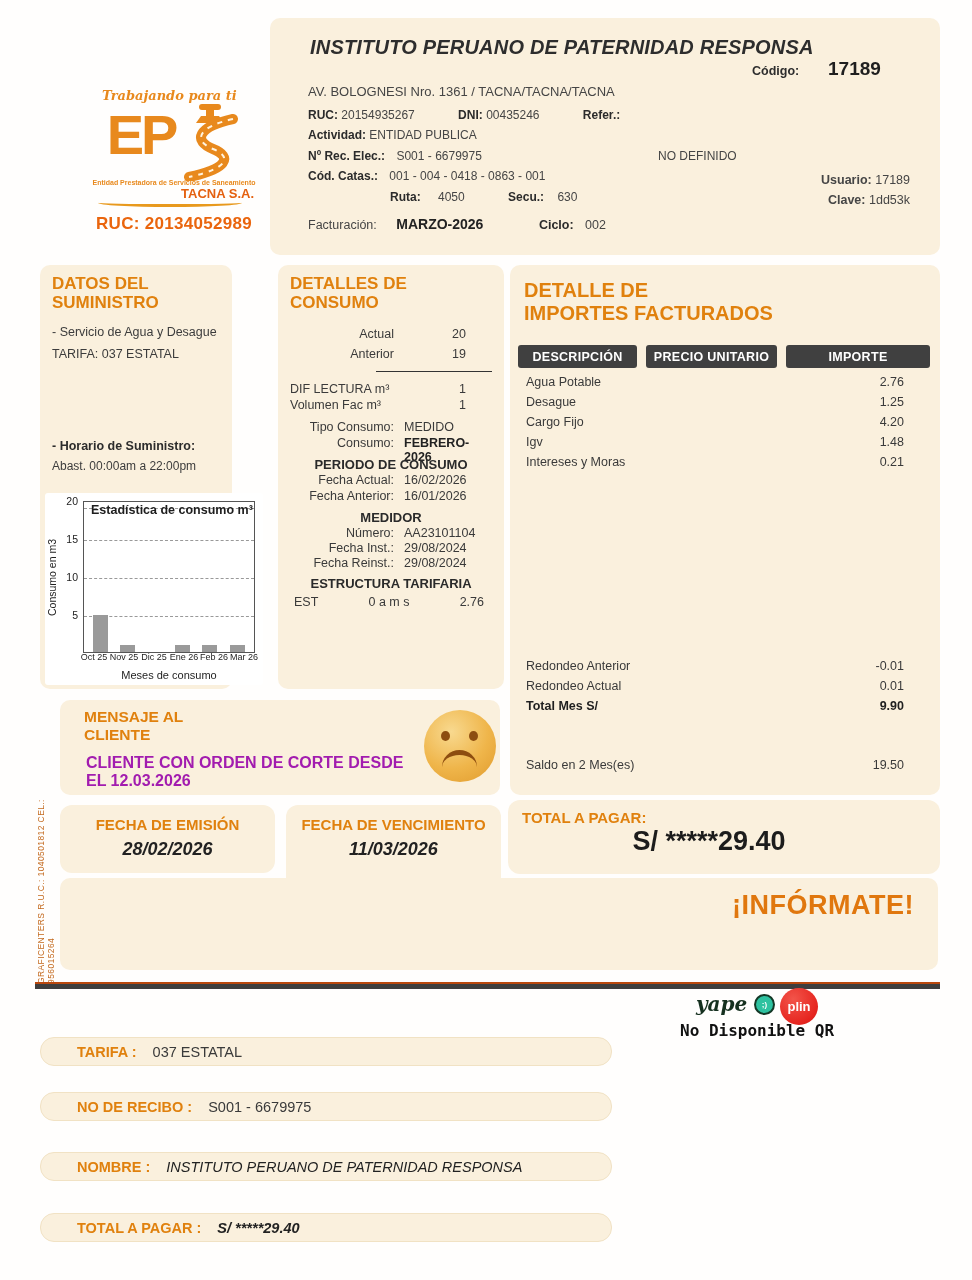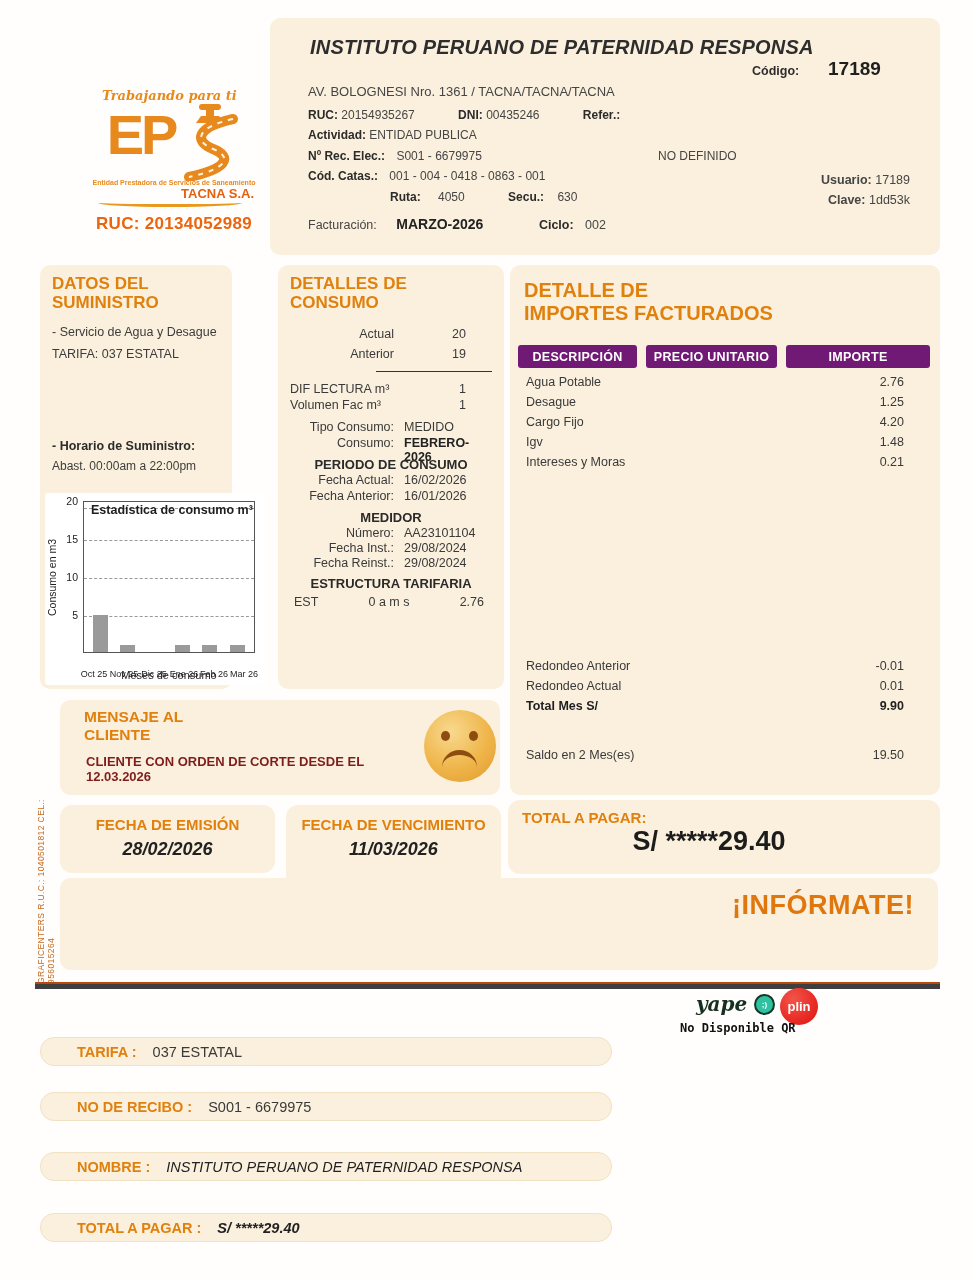--- a/index.html
+++ b/index.html
@@ -38,48 +38,48 @@
 
   
   .chart-box{position:absolute;left:5px;top:228px;width:218px;height:192px;background:#ffffff;border-radius:3px;}
   .chart-ylab{position:absolute;left:1px;top:8px;height:152px;width:13px;writing-mode:vertical-rl;transform:rotate(180deg);font-size:10.5px;color:#222;text-align:center;}
   .ytick{position:absolute;width:20px;left:13px;text-align:right;font-size:10.5px;color:#222;}
   .plot{position:absolute;left:38px;top:8px;width:172px;height:152px;border:1px solid #555;background:#fff;}
   .chart-title{position:absolute;left:7px;top:1px;font-size:12.5px;font-weight:bold;color:#1e1e1e;white-space:nowrap;}
   .grid{position:absolute;left:0;right:0;border-top:1px dashed #999;}
   .bars{position:absolute;left:0;right:0;top:0;bottom:0;display:flex;align-items:flex-end;justify-content:space-around;padding:0 3px;}
   .bar{width:15px;background:#9a9a9a;}
-  .xlabels{position:absolute;left:34px;top:176px;width:180px;display:flex;}
+  .xlabels{position:absolute;left:34px;top:159px;width:180px;display:flex;}
   .xlabels span{flex:1;text-align:center;font-size:9px;color:#1e1e1e;}
   .chart-xlab{position:absolute;left:38px;top:176px;width:172px;text-align:center;font-size:11px;color:#1e1e1e;}
 
   
   #con{left:278px;top:265px;width:226px;height:424px;}
   .crow{position:absolute;left:8px;right:8px;display:flex;font-size:12.5px;color:#3a3a3a;}
   .crow .l{flex:0 0 118px;text-align:right;padding-right:10px;}
   .crow .v{flex:1;}
   .crow.vr .v{text-align:right;padding-right:30px;}
   .crow.ll .l{text-align:left;flex:0 0 132px;padding-left:4px;}
   .crow.bold .v{font-weight:bold;color:#222;}
   .chead{position:absolute;left:0;right:0;text-align:center;font-weight:bold;font-size:13px;color:#2a2a2a;}
   .cline{position:absolute;left:98px;width:116px;border-top:1.5px solid #333;}
   .est-row{position:absolute;left:16px;right:20px;display:flex;justify-content:space-between;font-size:12.5px;color:#3a3a3a;}
 
   
   #imp{left:510px;top:265px;width:430px;height:530px;}
   .imp-title{position:absolute;left:14px;top:14px;font-size:20px;font-weight:bold;color:#e0810e;line-height:1.15;}
   .imp-heads{position:absolute;left:8px;top:80px;display:flex;gap:9px;}
-  .imp-head{height:23px;background:#701a75;border-radius:3px;color:#fff;font-weight:bold;font-size:12.5px;display:flex;align-items:center;justify-content:center;letter-spacing:.3px;}
+  .imp-head{height:23px;background:#404040;border-radius:3px;color:#fff;font-weight:bold;font-size:12.5px;display:flex;align-items:center;justify-content:center;letter-spacing:.3px;}
   .imp-row{position:absolute;left:16px;right:36px;display:flex;justify-content:space-between;font-size:12.5px;color:#3a3a3a;}
   .imp-row.bold{font-weight:bold;color:#1f1f1f;}
 
   
   #msg{left:60px;top:700px;width:440px;height:95px;}
   .msg-title{position:absolute;left:24px;top:8px;font-size:15.5px;font-weight:bold;color:#e0810e;line-height:1.15;}
-  .msg-text{position:absolute;left:26px;top:54px;right:84px;font-size:13px;font-weight:bold;color:#7f1d1d;}
+  .msg-text{position:absolute;left:26px;top:54px;right:84px;font-size:16px;font-weight:bold;color:#a21caf;}
   .face{position:absolute;right:4px;top:10px;width:72px;height:72px;border-radius:50%;
         background:radial-gradient(circle at 38% 30%,#f8d98f,#efb54a 55%,#e09a2c);}
   .face .eye{position:absolute;top:21px;width:9px;height:10px;border-radius:50%;background:#8d4d10;}
   .face .eye.lft{left:17px;} .face .eye.rgt{left:45px;}
   .face .mouth{position:absolute;left:18px;top:40px;width:35px;height:17px;border-top:5px solid #8d4d10;border-radius:50% 50% 0 0/100% 100% 0 0;}
 
   
   .datebox{border-radius:12px;}
   #fe{left:60px;top:805px;width:215px;height:68px;}
   #fv{left:286px;top:805px;width:215px;height:84px;}
@@ -93,21 +93,21 @@
   #inf{left:60px;top:878px;width:878px;height:92px;}
   .inf-text{position:absolute;right:24px;top:12px;font-size:27px;font-weight:bold;color:#e0770e;letter-spacing:.5px;}
 
   
   .imprenta{position:absolute;left:36px;top:770px;height:214px;writing-mode:vertical-rl;transform:rotate(180deg);font-size:8.5px;color:#c46a1f;letter-spacing:.4px;}
   .rule{position:absolute;left:35px;top:982px;width:905px;height:7px;background:#3e3e3e;border-top:2px solid #b9480e;}
   .pagos{position:absolute;left:680px;top:988px;width:160px;height:50px;}
   .yape-text{position:absolute;left:16px;top:4px;font-family:"DejaVu Serif",serif;font-style:italic;font-weight:bold;font-size:20px;color:#15301f;}
   .yape-circle{position:absolute;left:74px;top:6px;width:21px;height:21px;border-radius:50%;background:#2ec2a0;border:2px solid #143826;color:#fff;font-size:8px;font-weight:bold;display:flex;align-items:center;justify-content:center;}
   .plin-circle{position:absolute;left:100px;top:0px;width:38px;height:37px;border-radius:50%;background:radial-gradient(circle at 35% 30%,#f2544a,#e6251f 70%,#c81712);color:#fff;font-weight:bold;font-size:13px;display:flex;align-items:center;justify-content:center;}
-  .qr-note{position:absolute;left:0px;top:33px;font-family:"DejaVu Sans Mono",monospace;font-weight:bold;font-size:12px;color:#111;white-space:nowrap;}
+  .qr-note{position:absolute;left:0px;top:33px;font-family:"DejaVu Sans Mono",monospace;font-weight:bold;font-size:16px;color:#111;white-space:nowrap;}
 
   
   .pill{position:absolute;left:40px;width:572px;height:29px;background:#faf0dd;border:1px solid #f1e2c4;border-radius:14px;display:flex;align-items:center;}
   .pill .pl{margin-left:36px;font-weight:bold;font-size:14.5px;color:#e0810e;white-space:nowrap;}
   .pill .pv{margin-left:16px;font-size:14.5px;color:#3a3a3a;white-space:nowrap;}
   .pill.it .pv{font-style:italic;color:#222;}
   .pill.bd .pv{font-weight:bold;font-style:italic;color:#222;}
   #pill1{top:1037px;} #pill2{top:1092px;} #pill3{top:1152px;} #pill4{top:1213px;}
 </style>
 </head>
@@ -318,21 +318,21 @@
         <span>-0.01</span>
       </div>
     <div class="imp-row" style="top:414px;">
       <span>Redondeo Actual</span>
         <span>0.01</span>
       </div>
     <div class="imp-row bold" style="top:434px;">
       <span>Total Mes S/</span>
         <span>9.90</span>
       </div>
-    <div class="imp-row" style="top:483px;gap:40px;">
+    <div class="imp-row" style="top:493px;gap:40px;">
       <span>Saldo en 2 Mes(es)</span>
         <span>19.50</span>
       </div>
   </div>
 
   <div class="panel" id="msg">
     <div class="msg-title">
       <div>MENSAJE AL</div>
       <div>CLIENTE</div>
     </div>

